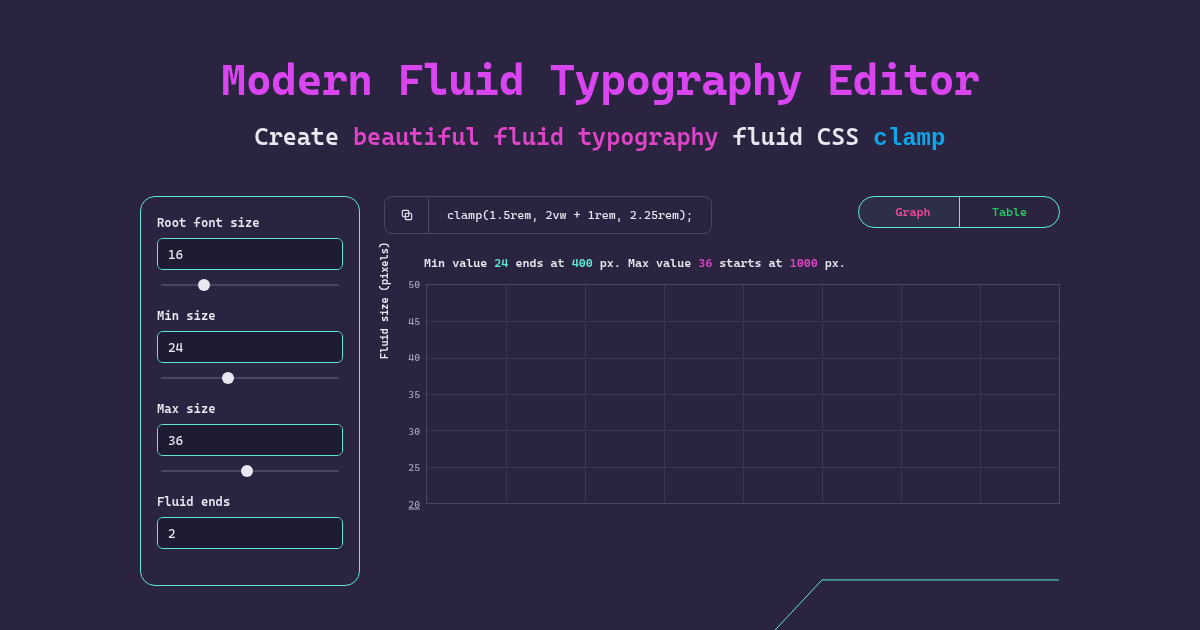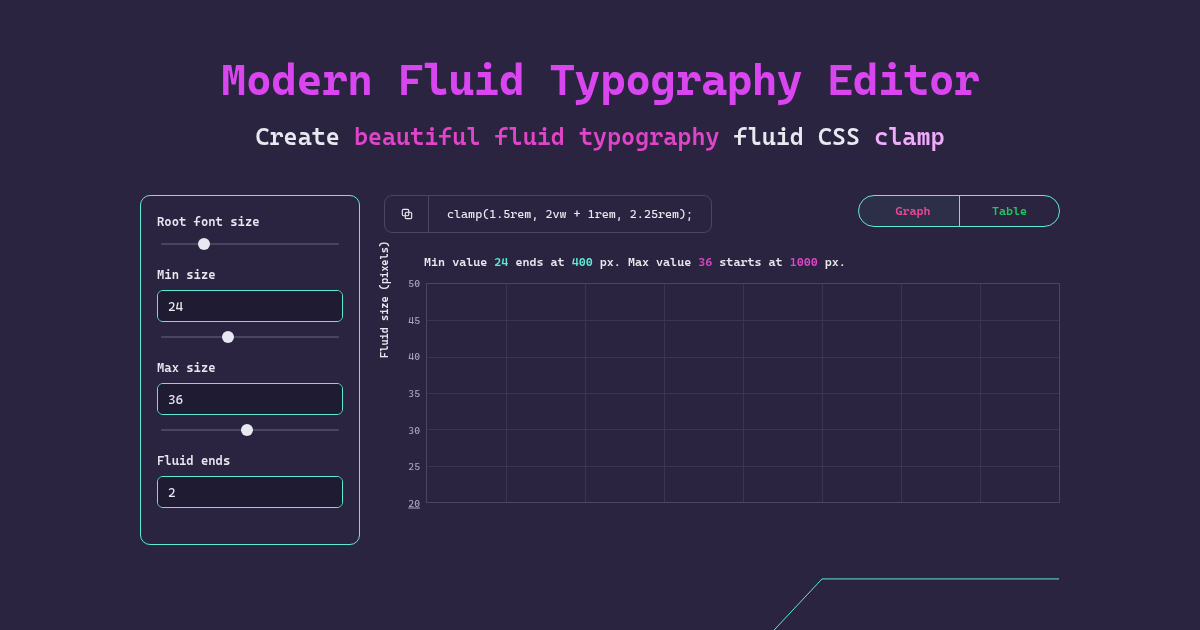--- a/index.html
+++ b/index.html
@@ -20,32 +20,32 @@
   color: #d946ef;
   letter-spacing: -0.5px;
 }
 .subtitle {
   margin-top: 18px;
   font-size: 24px;
   font-weight: 600;
   color: #e8e8f0;
 }
 .subtitle .accent { color: #e045c9; }
-.subtitle .clamp { color: #f0abfc; }
+.subtitle .clamp { color: #0ea5e9; font-family: Liberation Mono, monospace; }
 
 .workspace {
   margin: 44px 140px 0 140px;
   display: flex;
   gap: 24px;
 }
 
 .sidebar {
   width: 220px;
   border: 1.5px solid #5eead4;
-  border-radius: 10px;
+  border-radius: 15px;
   padding: 18px 16px;
 }
 .field { margin-bottom: 18px; }
 .field-label {
   font-size: 12.5px;
   font-weight: 600;
   color: #e8e8f0;
   margin-bottom: 8px;
 }
 .field-row {
@@ -202,20 +202,24 @@
   <h1 class="title">Modern Fluid Typography Editor</h1>
   <p class="subtitle">
     <span>Create </span><span class="accent">beautiful fluid typography</span><span> fluid CSS </span><span class="clamp">clamp</span>
   </p>
 </div>
 
 <div class="workspace">
   <aside class="sidebar">
     <div class="field">
       <div class="field-label">Root font size</div>
+      <div class="field-row">
+        <input class="field-input" value="16" style="">
+
+      </div>
       <div class="slider">
         <div class="slider-track"></div>
           <div class="slider-thumb" style="left: 22%;"></div>
       </div>
     </div>
 
     <div class="field">
       <div class="field-label">Min size</div>
       <div class="field-row">
         <input class="field-input" value="24" style="">

